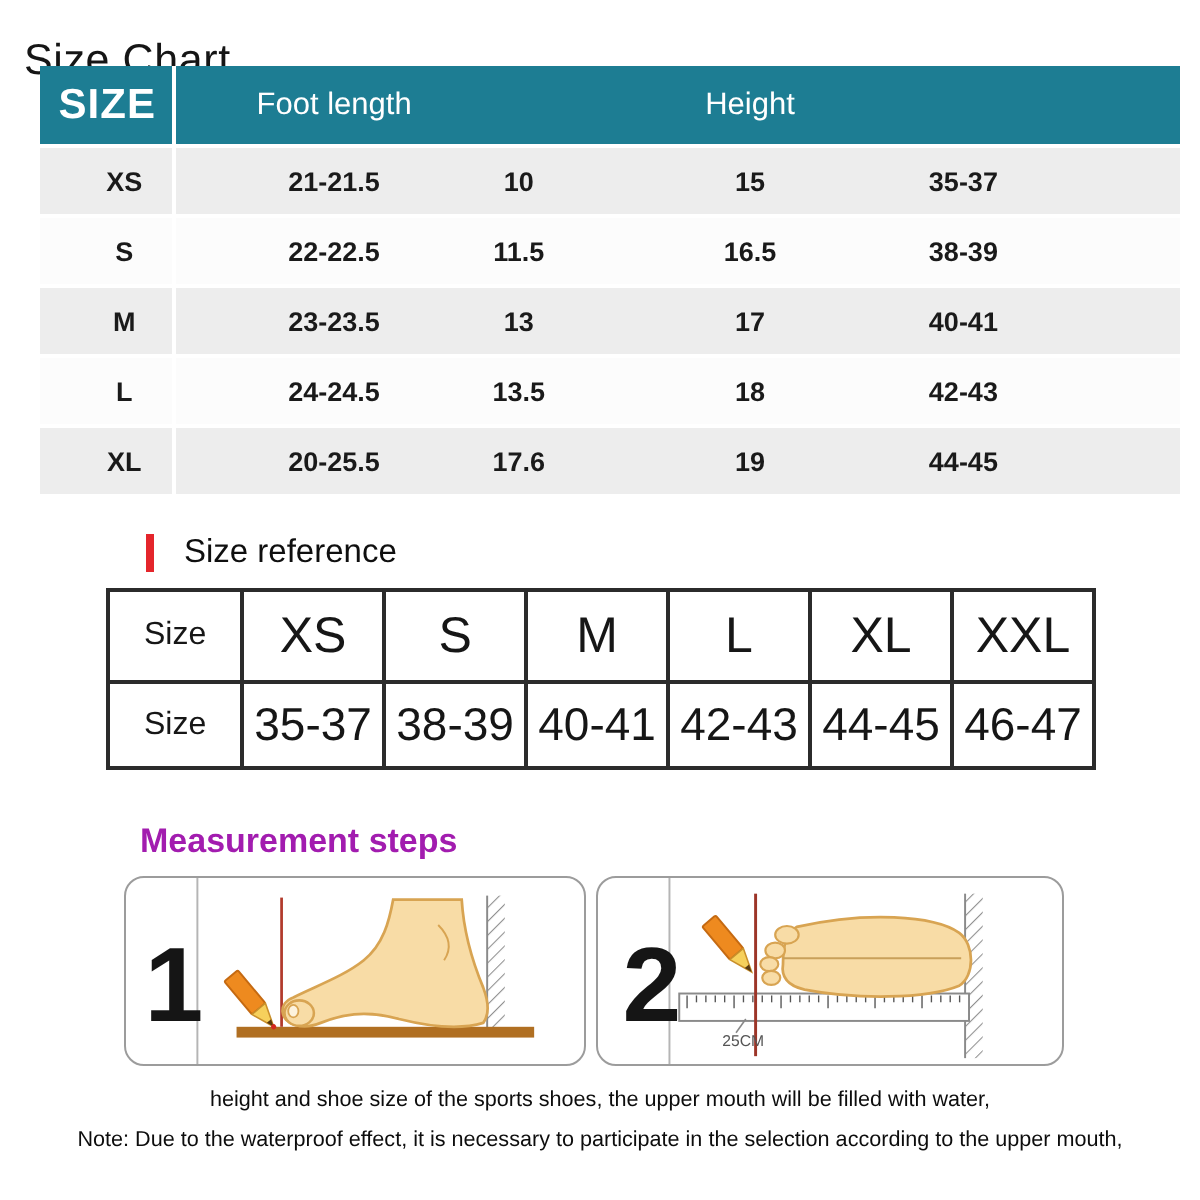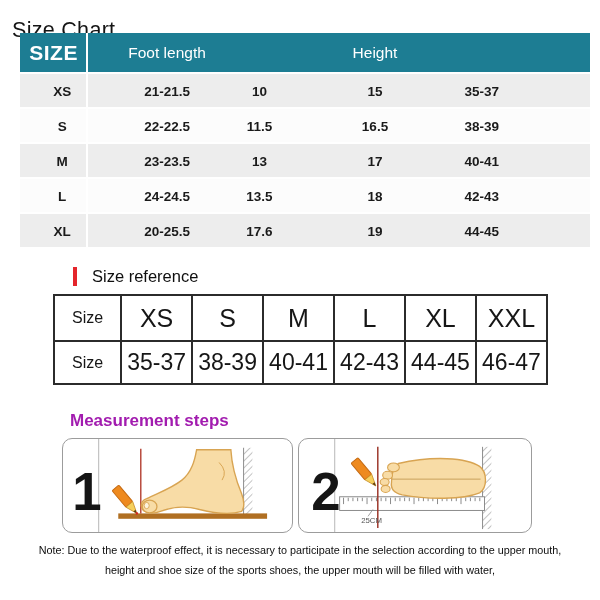--- a/index.html
+++ b/index.html
@@ -225,15 +225,15 @@
     <text class="ruler-label" x="62" y="86">25CM</text>
     <g transform="translate(77,48) rotate(-40)">
       <rect x="-4.5" y="-34" width="9" height="22" rx="1" fill="#ee8a1f" stroke="#c56a12" stroke-width="1"></rect>
       <polygon points="-4.5,-12 4.5,-12 0,0" fill="#f6d05c" stroke="#c98f2a" stroke-width="0.8"></polygon>
       <polygon points="-1.4,-3.8 1.4,-3.8 0,0" fill="#5a3b12"></polygon>
     </g>
   </svg>
 </div>
 
 <div class="note">
+  <div>height and shoe size of the sports shoes, the upper mouth will be filled with water,</div>
   <div>Note: Due to the waterproof effect, it is necessary to participate in the selection according to the upper mouth,</div>
-  <div>height and shoe size of the sports shoes, the upper mouth will be filled with water,</div>
 </div>
 
 </body></html>

